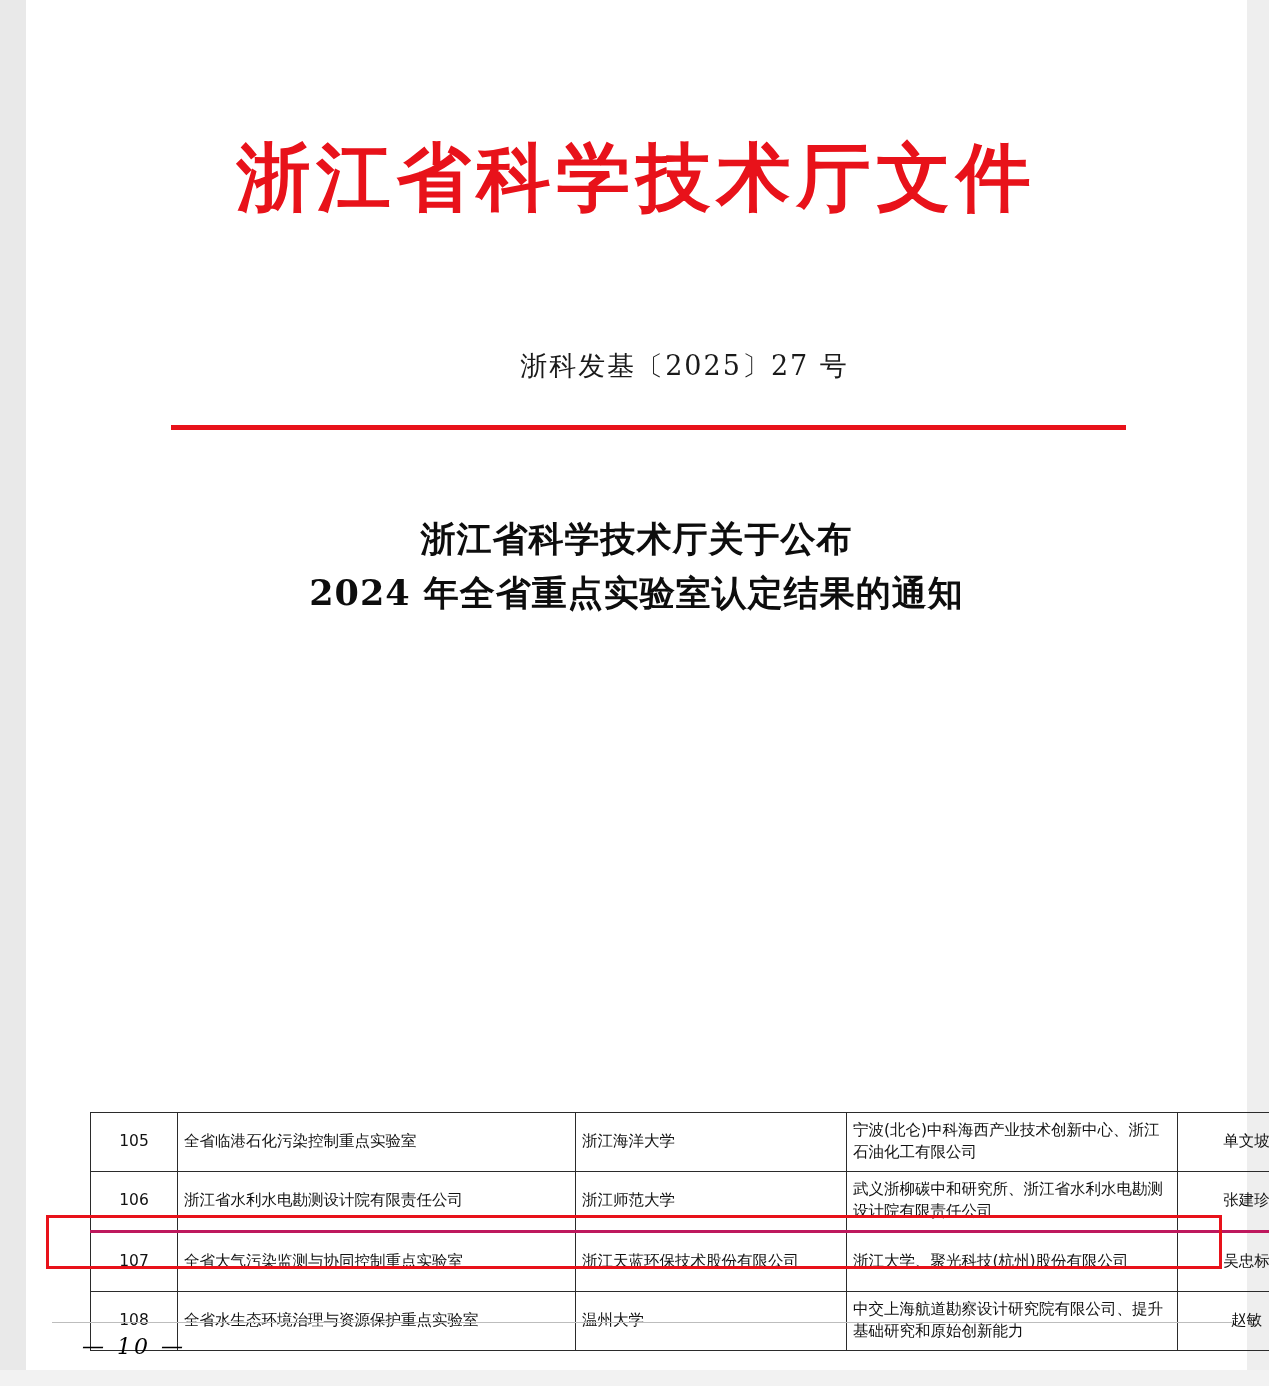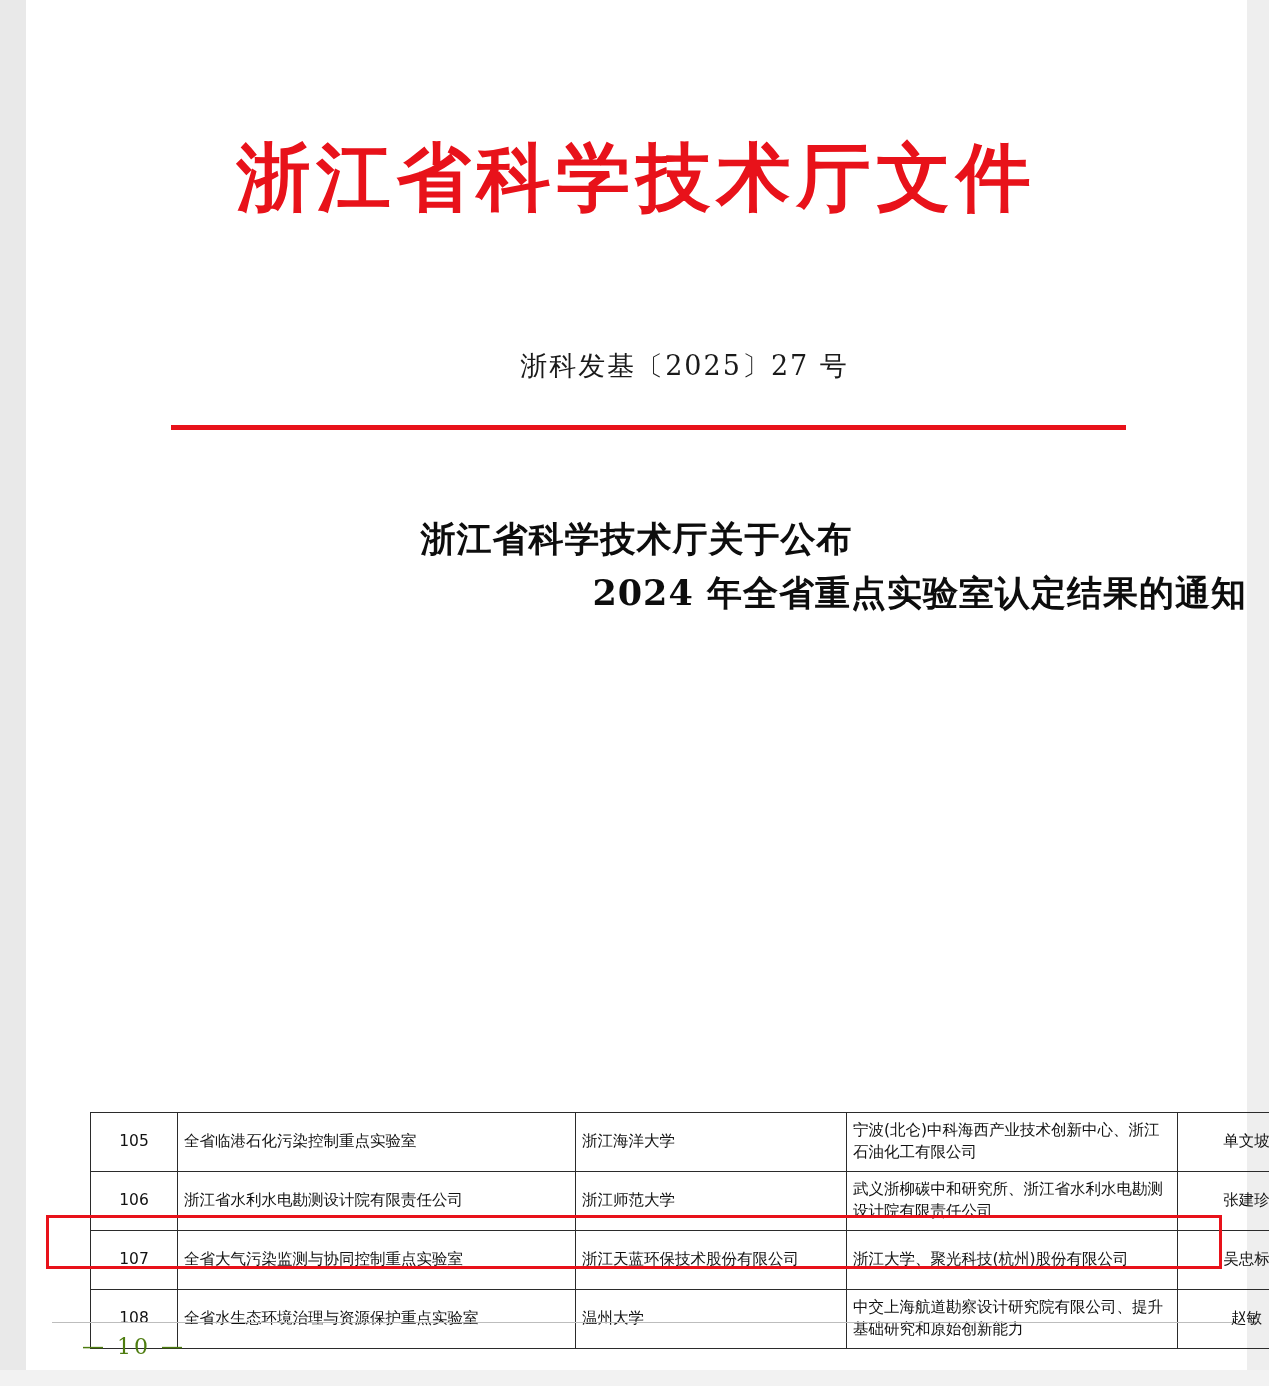--- a/index.html
+++ b/index.html
@@ -90,21 +90,21 @@
     position: absolute;
     left: 0; top: 512px;
     width: 1221px;
     text-align: center;
     font-weight: bold;
     font-size: 35px;
     line-height: 1.55;
     letter-spacing: 1px;
     color: #0d0d0d;
   }
-  .title .line2 { display: block; text-align: right; }
+  .title .line2 { display: block; }
 
   
   .body-text {
     position: absolute;
     left: 170px; top: 712px;
     width: 920px;
     font-size: 28.5px;
     line-height: 1.92;
     letter-spacing: 0.5px;
     color: #111;
@@ -133,21 +133,21 @@
     padding: 5px 6px;
     vertical-align: middle;
     height: 48px;
   }
   td.c-no { width: 74px; text-align: center; font-size: 16px; }
   td.c-name { width: 385px; padding-left: 12px; }
   td.c-host { width: 258px; padding-left: 12px; }
   td.c-partner { width: 318px; padding-left: 10px; }
   td.c-leader { width: 125px; text-align: center; }
 
-  tr.highlight-row td { border-top: 1px solid #be185d; }
+  tr.highlight-row td { border-top: 3px solid #be185d; }
 
   .row-highlight-box {
     position: absolute;
     left: 20px;
     top: 1215px;
     width: 1176px;
     height: 54px;
     border: 3px solid #e8121a;
     box-sizing: border-box;
     pointer-events: none;
@@ -159,22 +159,23 @@
     left: 26px; top: 1322px;
     width: 1180px;
     height: 1px;
     background: #bdbdbd;
   }
   .page-number {
     position: absolute;
     left: 56px; top: 1334px;
     font-size: 22px;
     letter-spacing: 3px;
-    color: #4d7c0f;
+    color: #000000;
     font-family: "DejaVu Serif", "Liberation Serif", serif;
+    font-style: italic;
   }
 </style>
 </head>
 <body>
 
 <div class="page">
   <div class="scan-edge-left"></div>
   <div class="scan-edge-right"></div>
   <div class="scan-edge-bottom"></div>
 

